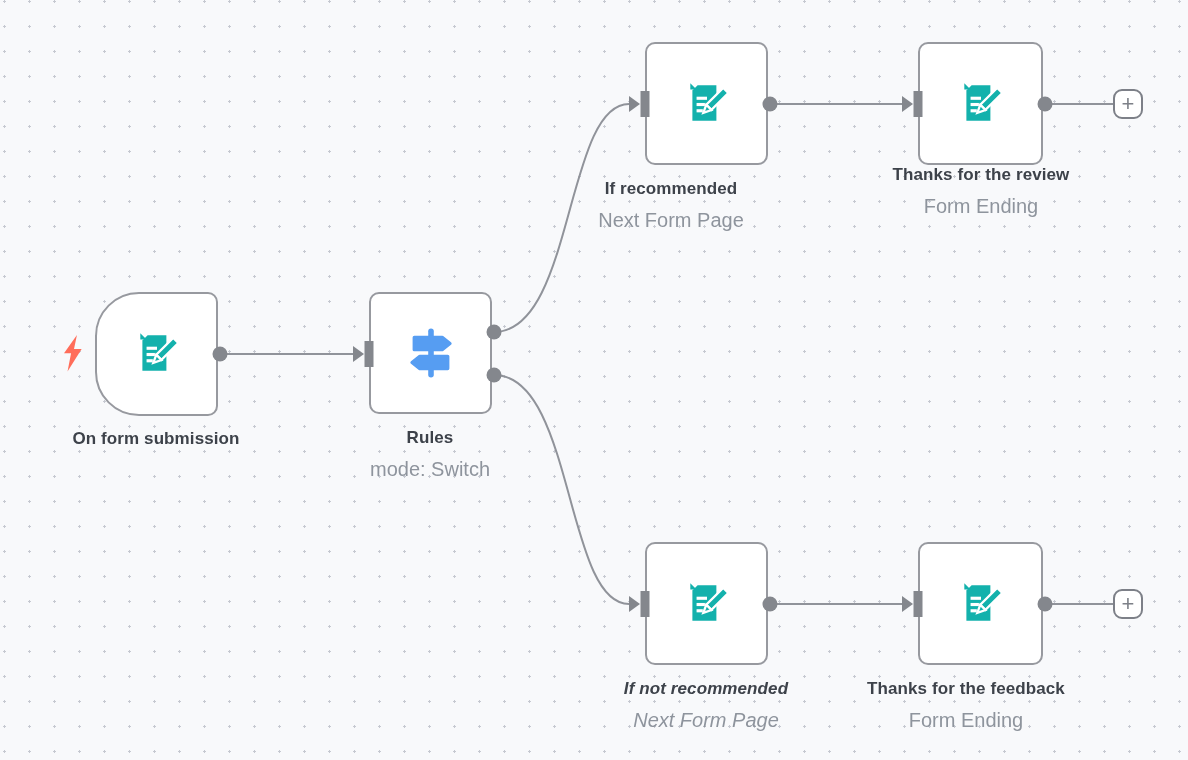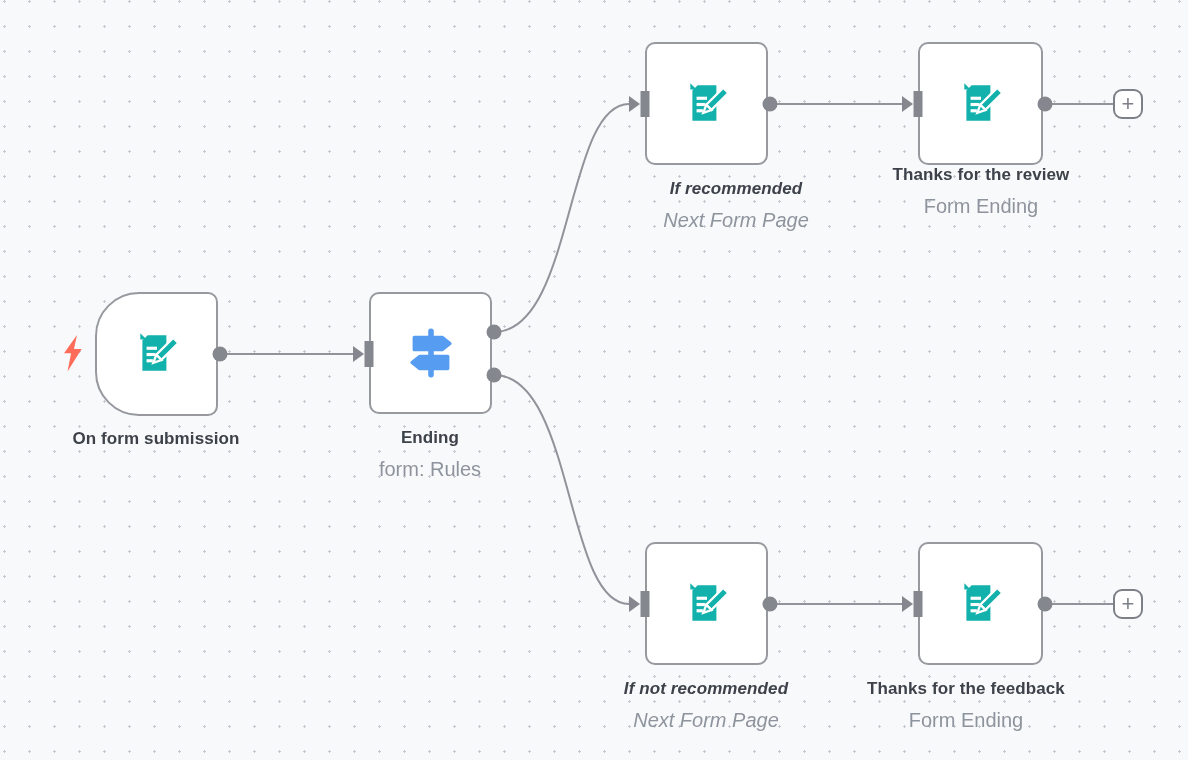--- a/index.html
+++ b/index.html
@@ -74,38 +74,38 @@
   </div>
 
   <div class="node" style="left:369px;top:292px;width:123px;height:122px;">
     <svg width="58" height="54" viewBox="0 0 52 48">
       <rect x="23.5" y="2" width="5" height="44" rx="2.5" fill="#569df2"></rect>
       <path d="M11,10 H36 L43,15.5 L36,21 H11 Z" fill="#569df2" stroke="#569df2" stroke-width="3" stroke-linejoin="round"></path>
       <path d="M41,27 H16 L9,32.5 L16,38 H41 Z" fill="#569df2" stroke="#569df2" stroke-width="3" stroke-linejoin="round"></path>
     </svg>
   </div>
   <div class="node-label" style="left:430px;top:427px;">
-    <div class="node-title">Ending</div>
-    <div class="node-subtitle">form: Rules</div>
+    <div class="node-title">Rules</div>
+    <div class="node-subtitle">mode: Switch</div>
   </div>
 
   <div class="node" style="left:645px;top:42px;width:123px;height:123px;">
     <svg width="48" height="48" viewBox="0 0 46 46">
       <polygon points="7,3 13,9 7,9" fill="#13b1ac"></polygon>
       <polygon points="14,5 32,5 32,39 9,39 9,10" fill="#13b1ac"></polygon>
       <rect x="13" y="16" width="10" height="3" fill="#ffffff"></rect>
       <rect x="13" y="22" width="8" height="3" fill="#ffffff"></rect>
       <rect x="13" y="28" width="6" height="3" fill="#ffffff"></rect>
       <g transform="rotate(45 29 22)">
         <rect x="25.5" y="5" width="7" height="23" fill="#13b1ac" stroke="#ffffff" stroke-width="2.2"></rect>
         <polygon points="25.5,28 32.5,28 29,35.5" fill="#13b1ac" stroke="#ffffff" stroke-width="2.2"></polygon>
       </g>
     </svg>
   </div>
-  <div class="node-label" style="left:736px;top:178px;font-style:italic;">
+  <div class="node-label" style="left:671px;top:178px;">
     <div class="node-title">If recommended</div>
     <div class="node-subtitle">Next Form Page</div>
   </div>
 
   <div class="node" style="left:918px;top:42px;width:125px;height:123px;">
     <svg width="48" height="48" viewBox="0 0 46 46">
       <polygon points="7,3 13,9 7,9" fill="#13b1ac"></polygon>
       <polygon points="14,5 32,5 32,39 9,39 9,10" fill="#13b1ac"></polygon>
       <rect x="13" y="16" width="10" height="3" fill="#ffffff"></rect>
       <rect x="13" y="22" width="8" height="3" fill="#ffffff"></rect>

